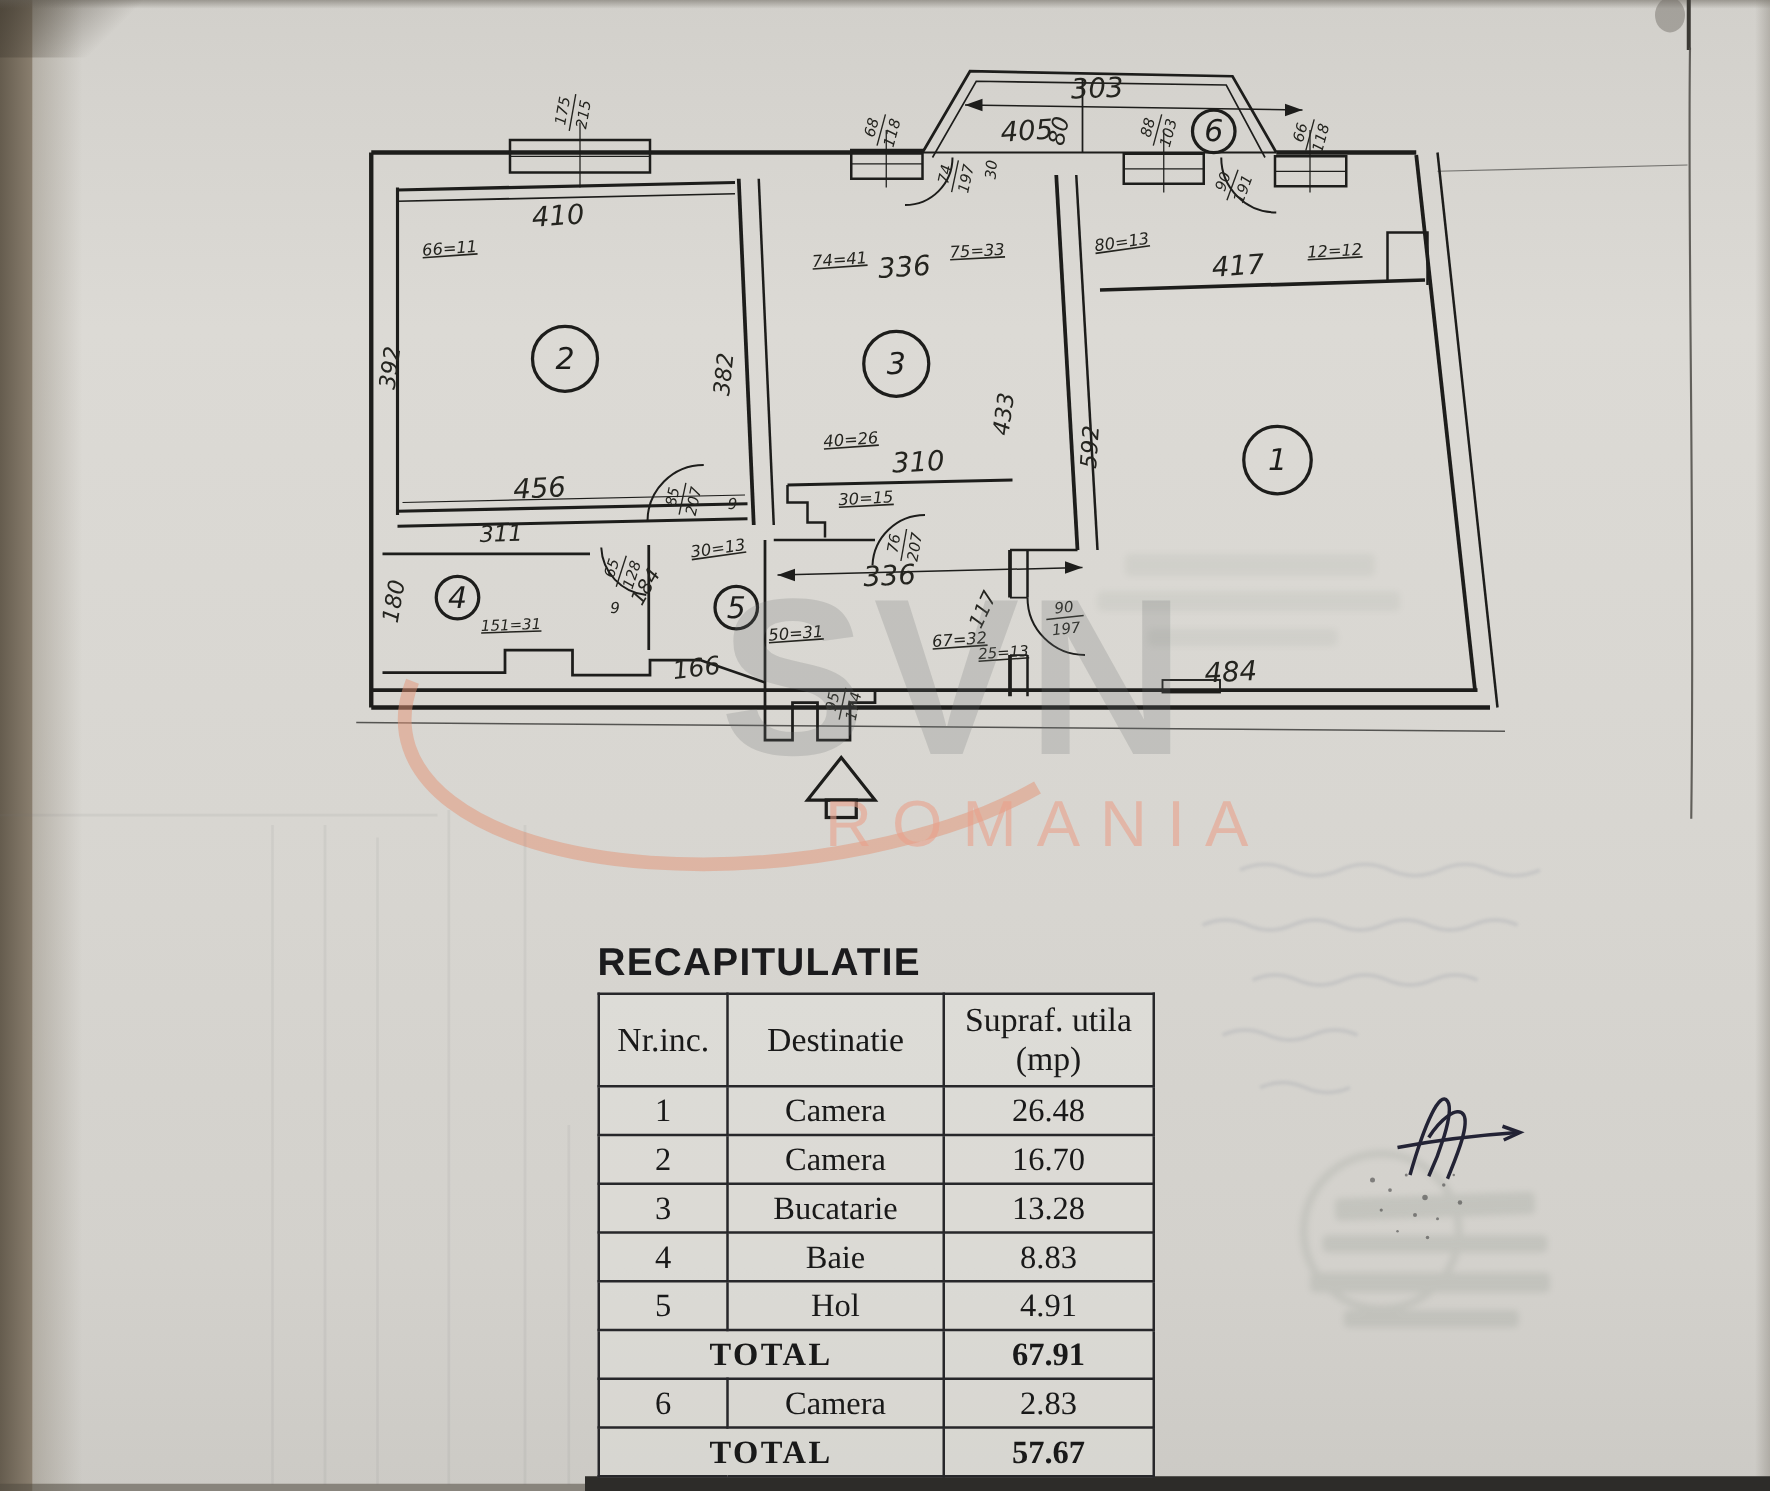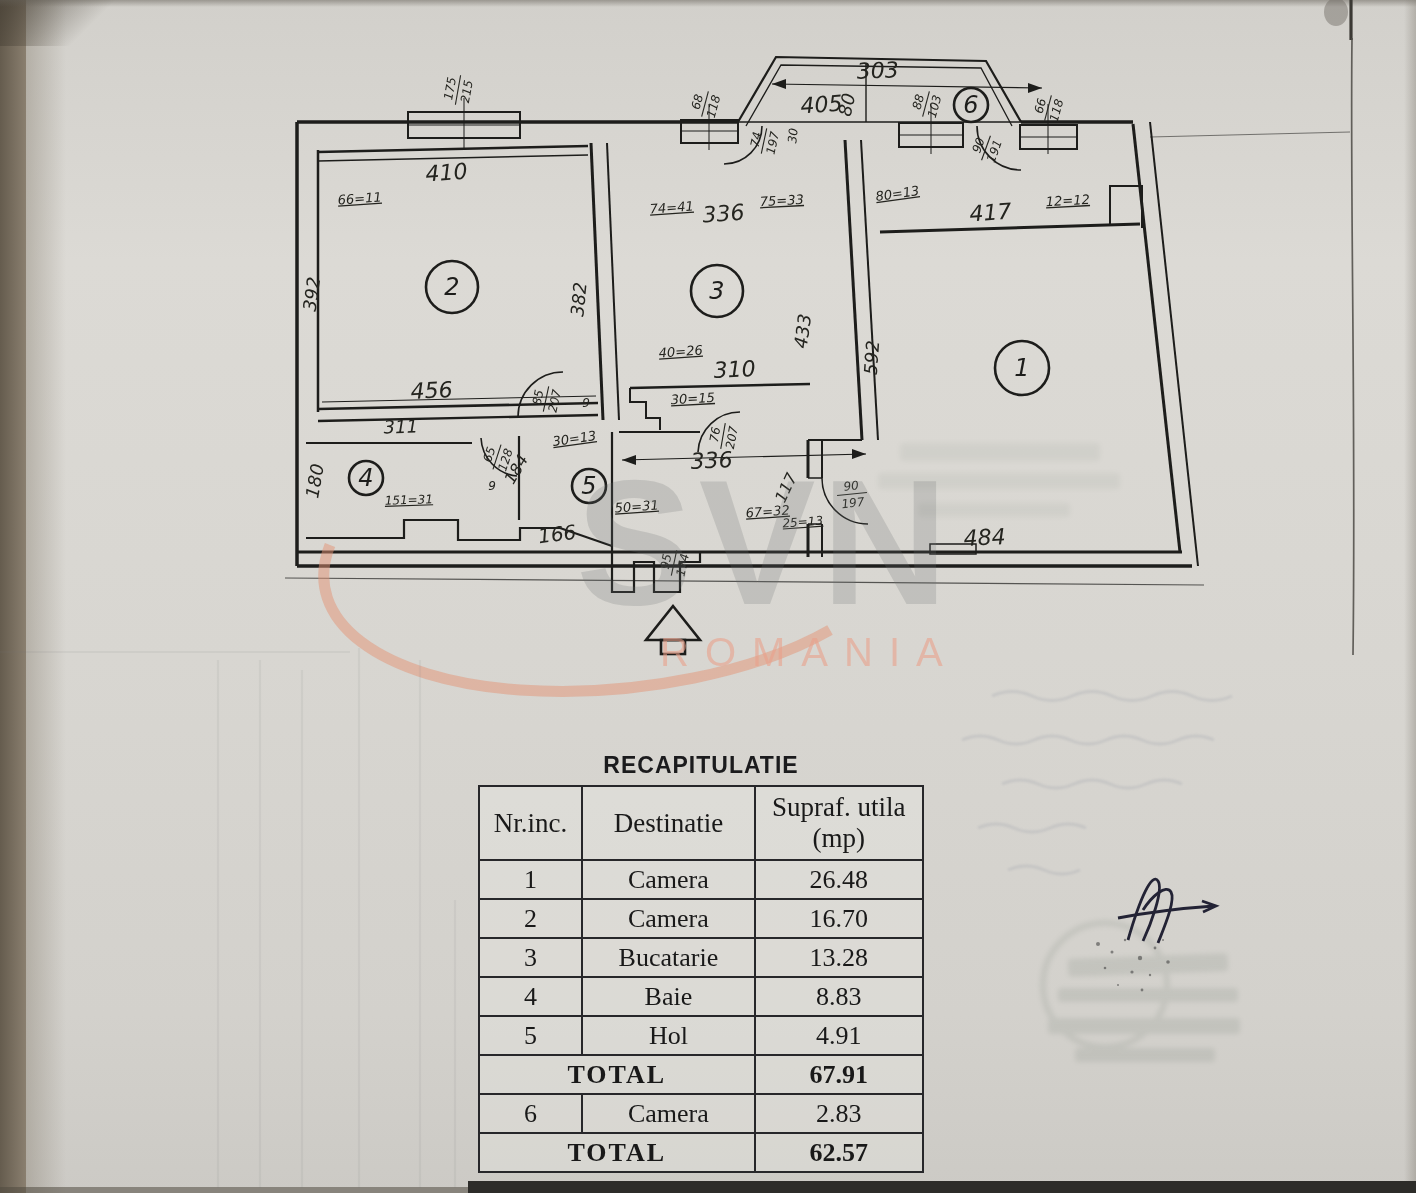--- a/index.html
+++ b/index.html
@@ -17,26 +17,26 @@
              background:linear-gradient(180deg,rgba(100,95,86,.5),rgba(100,95,86,0));}
   .edge-right{position:absolute;right:0;top:0;width:12px;height:100%;
              background:linear-gradient(270deg,rgba(130,125,116,.4),rgba(130,125,116,0));}
   .band-bottom{position:absolute;left:468px;bottom:0;width:948px;height:12px;background:#2d2c29;}
   .band-bottom-l{position:absolute;left:0;bottom:0;width:468px;height:6px;background:rgba(80,74,64,.55);}
   
   .wm-svn{position:absolute;left:545px;top:455px;width:440px;text-align:center;
           font-family:"Liberation Sans",sans-serif;font-weight:bold;font-size:175px;line-height:1;
           letter-spacing:6px;color:rgba(110,112,115,.22);transform:scaleY(1.02);pointer-events:none;}
   .wm-romania{position:absolute;left:660px;top:630px;width:420px;
-          font-family:"Liberation Sans",sans-serif;font-size:40px;font-weight:400;
+          font-family:"Liberation Sans",sans-serif;font-size:52px;font-weight:400;
           letter-spacing:16px;color:rgba(233,160,138,.6);pointer-events:none;}
   
   .recap{position:absolute;left:478px;top:752px;width:446px;}
-  .recap-title{font-family:"Liberation Sans",sans-serif;font-weight:bold;font-size:23px;
-               letter-spacing:1px;color:#1b1b1d;text-align:center;margin-bottom:6px;}
+  .recap-title{font-family:"Liberation Sans",sans-serif;font-weight:bold;font-size:31px;
+               letter-spacing:1px;color:#1b1b1d;text-align:left;margin-bottom:6px;}
   table.recap-tbl{border-collapse:collapse;width:446px;background:rgba(236,234,229,.35);
       font-family:"Liberation Serif",serif;color:#191919;}
   table.recap-tbl th,table.recap-tbl td{border:2px solid #27272a;text-align:center;
       font-size:26px;padding:2px 4px;}
   table.recap-tbl th{font-weight:400;height:68px;font-size:27px;}
   table.recap-tbl td{height:33px;}
   td.total-lbl{font-weight:bold;letter-spacing:2px;}
   td.total-val{font-weight:bold;}
   .col-nr{width:97px;}.col-dest{width:173px;margin-left:42px;}.col-mp{width:174px;}
   
@@ -318,21 +318,21 @@
         <td colspan="2" class="total-lbl">TOTAL</td>
         <td class="total-val">67.91</td>
       </tr>
       <tr>
         <td>6</td>
         <td>Camera</td>
         <td>2.83</td>
       </tr>
       <tr>
         <td colspan="2" class="total-lbl">TOTAL</td>
-        <td class="total-val">62.57</td>
+        <td class="total-val">57.67</td>
       </tr>
     </tbody>
       </table>
   </div>
 
   <svg width="1416" height="1193" viewBox="0 0 1416 1193" style="pointer-events:none;">
     <defs>
       <filter id="soft">
           <feGaussianBlur stdDeviation="1.3"></feGaussianBlur>
         </filter>

